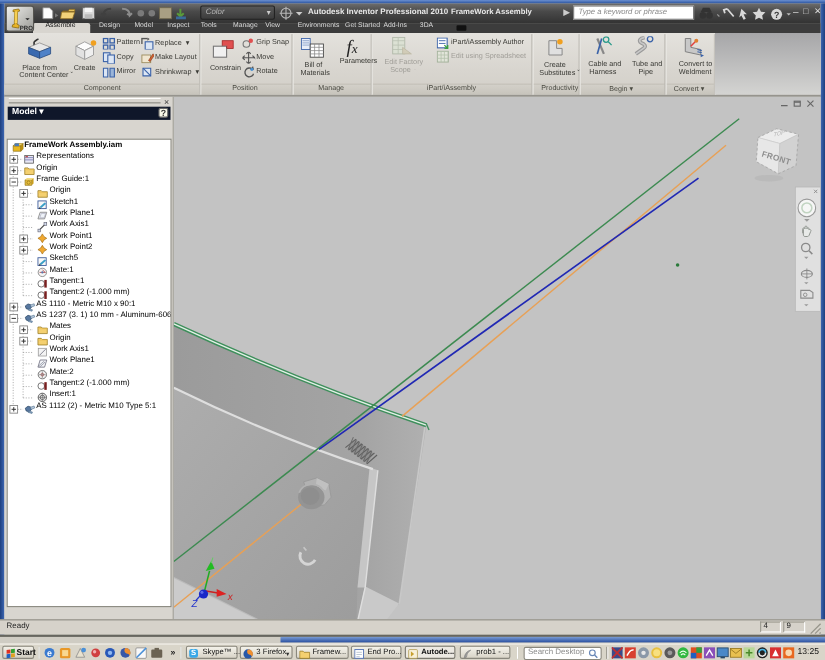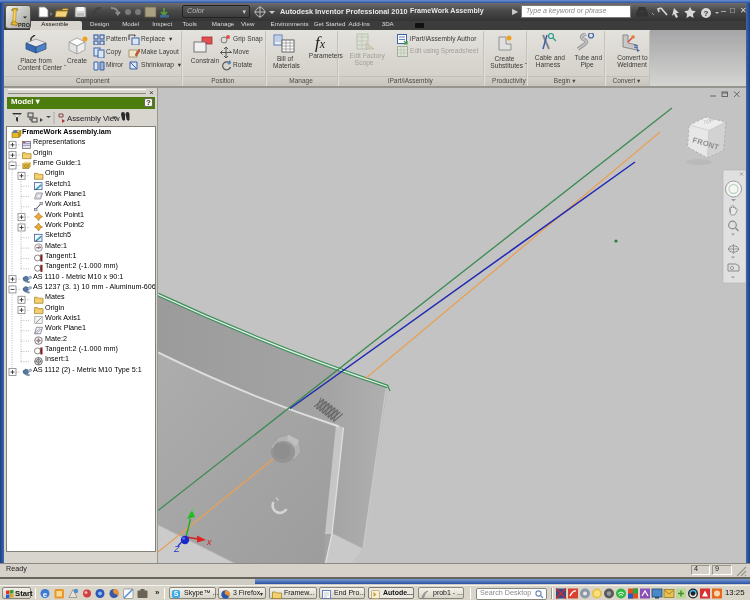--- a/index.html
+++ b/index.html
@@ -27,21 +27,21 @@
 .grp-label span{display:inline-block;transform:scale(0.65);transform-origin:center top;white-space:nowrap;}
 .bigbtn{position:absolute;top:2px;text-align:center;font-size:10px;color:#3a3a35;}
 .bigbtn .lbl{margin-top:1px;line-height:6.5px;}
 .bigbtn .lbl span{display:inline-block;transform:scale(0.66);transform-origin:center top;white-space:nowrap;display:block;}
 .smallbtn{position:absolute;height:11px;font-size:10px;color:#3a3a35;white-space:nowrap;}
 .smallbtn .st{position:absolute;left:13px;top:1px;transform:scale(0.66);transform-origin:left top;white-space:nowrap;}
 .gray{color:#a09e98;}
 
 #leftpanel{left:4px;top:88px;width:154px;height:475px;background:#d8d5cf;border-right:1px solid #9a988f;}
 #lp-grip{position:absolute;left:4px;top:1px;width:138px;height:5px;border-top:1px solid #fff;border-bottom:1px solid #8a8880;}
-#lp-head{position:absolute;left:3px;top:9px;width:148px;height:12px;background:#4d7c0f;color:#fff;font-size:10px;font-weight:bold;}
+#lp-head{position:absolute;left:3px;top:9px;width:148px;height:12px;background:#0f172a;color:#fff;font-size:10px;font-weight:bold;}
 #lp-tools{position:absolute;left:2px;top:22px;width:150px;height:16px;}
 #lp-tree{position:absolute;left:2px;top:38px;width:150px;height:426px;background:#fff;border:1px solid #828177;overflow:hidden;}
 .trow{position:absolute;height:11px;font-size:10px;color:#000;white-space:nowrap;}
 .trow .tt{position:absolute;transform:scale(0.72);transform-origin:left center;top:-3px;white-space:nowrap;}
 
 #viewport{left:158px;top:88px;width:588px;height:475px;background:#c3c3c3;}
 
 #statusbar{left:0px;top:563px;width:750px;height:14px;background:#d6d2ca;border-top:1px solid #8c8a82;font-size:10px;color:#222;}
 #belowwin{left:0;top:577px;width:750px;height:8px;background:#cfccc3;border-top:2px solid #66665f;}
 #belowwin2{left:255px;top:579px;width:495px;height:5px;background:linear-gradient(#7a9cd4,#2a50a0);}
@@ -365,38 +365,20 @@
         </div>
     </div>
   </div>
   <div id="ribbonempty" class="abs"></div>
   <div id="leftpanel" class="abs">
     <div id="lp-grip"></div>
     <span style="position:absolute;left:145px;top:0px;font-size:8px;color:#333;">×</span>
     <div id="lp-head">
       <span style="position:absolute;left:4px;top:0px;transform:scale(0.78);transform-origin:left top;">Model ▾</span>
       <span style="position:absolute;right:2px;top:1px;width:9px;height:9px;background:#f8f8e8;border:1px solid #666;border-radius:2px;color:#333;font-size:8px;font-weight:bold;text-align:center;line-height:8px;">?</span>
-    </div>
-    <div id="lp-tools">
-      <svg width="150" height="16">
-        <path d="M6,3 h10 l-4,4 v5 l-2,-1.5 v-3.5 z" fill="#333"></path>
-        <path d="M7.5,4.5 h7 l-2.8,2.8 h-1.4 z" fill="#e8e8e8"></path>
-        <rect x="22" y="3" width="5" height="4" fill="none" stroke="#444" stroke-width="1"></rect>
-        <rect x="26" y="8" width="5" height="4" fill="none" stroke="#444" stroke-width="1"></rect>
-        <path d="M24,7 v3 h2" fill="none" stroke="#444" stroke-width="1"></path>
-        <path d="M34,8 l3,2 -3,2 z" fill="#444"></path>
-        <path d="M40,6 l2.5,2 2.5,-2" fill="#444"></path>
-        <line x1="48" y1="2" x2="48" y2="14" stroke="#aaa"></line>
-        <path d="M53,4 h4 v3 h-4 z" fill="none" stroke="#884444" stroke-width="1"></path>
-        <path d="M56,9 l3,2 -3,2 z" fill="#aa3333"></path>
-        <text x="61" y="10.5" font-size="7.8" fill="#222">Assembly View</text>
-        <path d="M106,6.5 l2.5,2.5 2.5,-2.5" fill="#444"></path>
-        <path d="M115,4.5 a2,2.4 0 0,1 4,0 l0,5 -1.2,1.6 -1.6,-1.6 z" fill="#2a2a2a"></path>
-        <path d="M119.5,4.5 a2,2.4 0 0,1 4,0 l0,5 -1.2,1.6 -1.6,-1.6 z" fill="#2a2a2a"></path>
-      </svg>
     </div>
     <div id="lp-tree">
       <svg style="position:absolute;left:0;top:0" width="148" height="424">
       <line x1="5" y1="11.5" x2="5" y2="245.09" stroke="#9a9a9a" stroke-width="0.7" stroke-dasharray="1,1.4"></line>
       <line x1="14" y1="44.82" x2="14" y2="141.79" stroke="#9a9a9a" stroke-width="0.7" stroke-dasharray="1,1.4"></line>
       <line x1="14" y1="168.78" x2="14" y2="234.76" stroke="#9a9a9a" stroke-width="0.7" stroke-dasharray="1,1.4"></line>
       <g transform="translate(4,2.5)">
             <path d="M1,3 h7 v5 h-7 z" fill="#e8b820" stroke="#8a6a10" stroke-width="0.6"></path>
             <path d="M1,3 l2,-2 h7 l-2,2 z" fill="#f4d860" stroke="#8a6a10" stroke-width="0.5"></path>
             <path d="M8,3 l2,-2 v5 l-2,2 z" fill="#c89a10" stroke="#8a6a10" stroke-width="0.5"></path>

